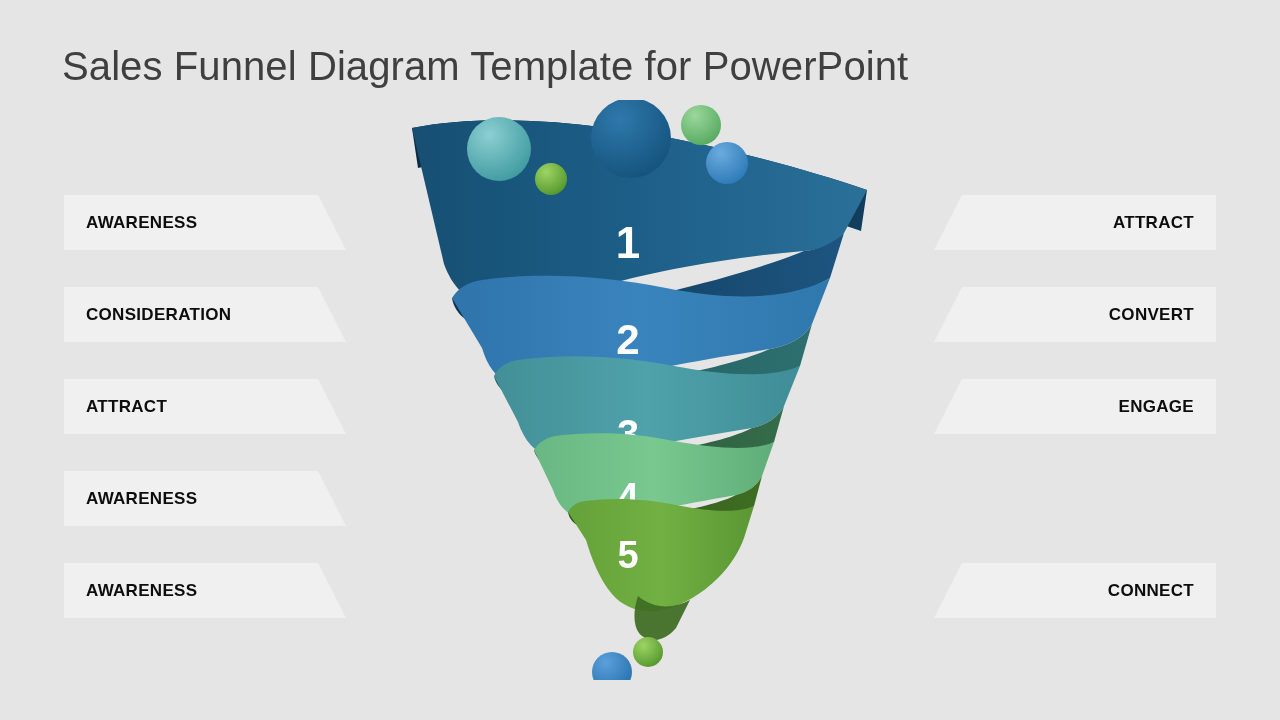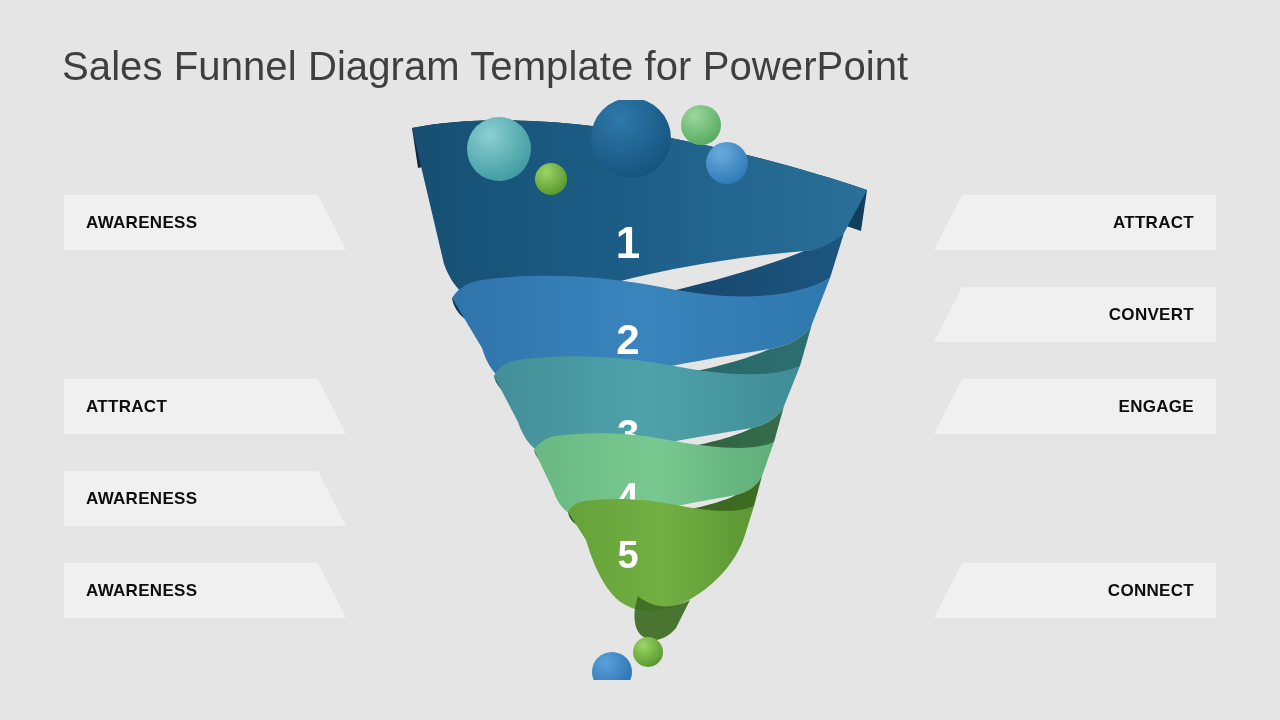--- a/index.html
+++ b/index.html
@@ -78,20 +78,23 @@
 </style>
 </head>
 <body>
 
 <div class="slide">
 
   <div class="title">Sales Funnel Diagram Template for PowerPoint</div>
 
   <div class="label-bar left" style="top:195px;">
     <span class="label-text">AWARENESS</span>
+  </div>
+  <div class="label-bar left" style="top:287px;">
+    <span class="label-text">CONSIDERATION</span>
   </div>
   <div class="label-bar left" style="top:379px;">
     <span class="label-text">ATTRACT</span>
   </div>
   <div class="label-bar left" style="top:471px;">
     <span class="label-text">AWARENESS</span>
   </div>
   <div class="label-bar left" style="top:563px;">
     <span class="label-text">AWARENESS</span>
   </div>

